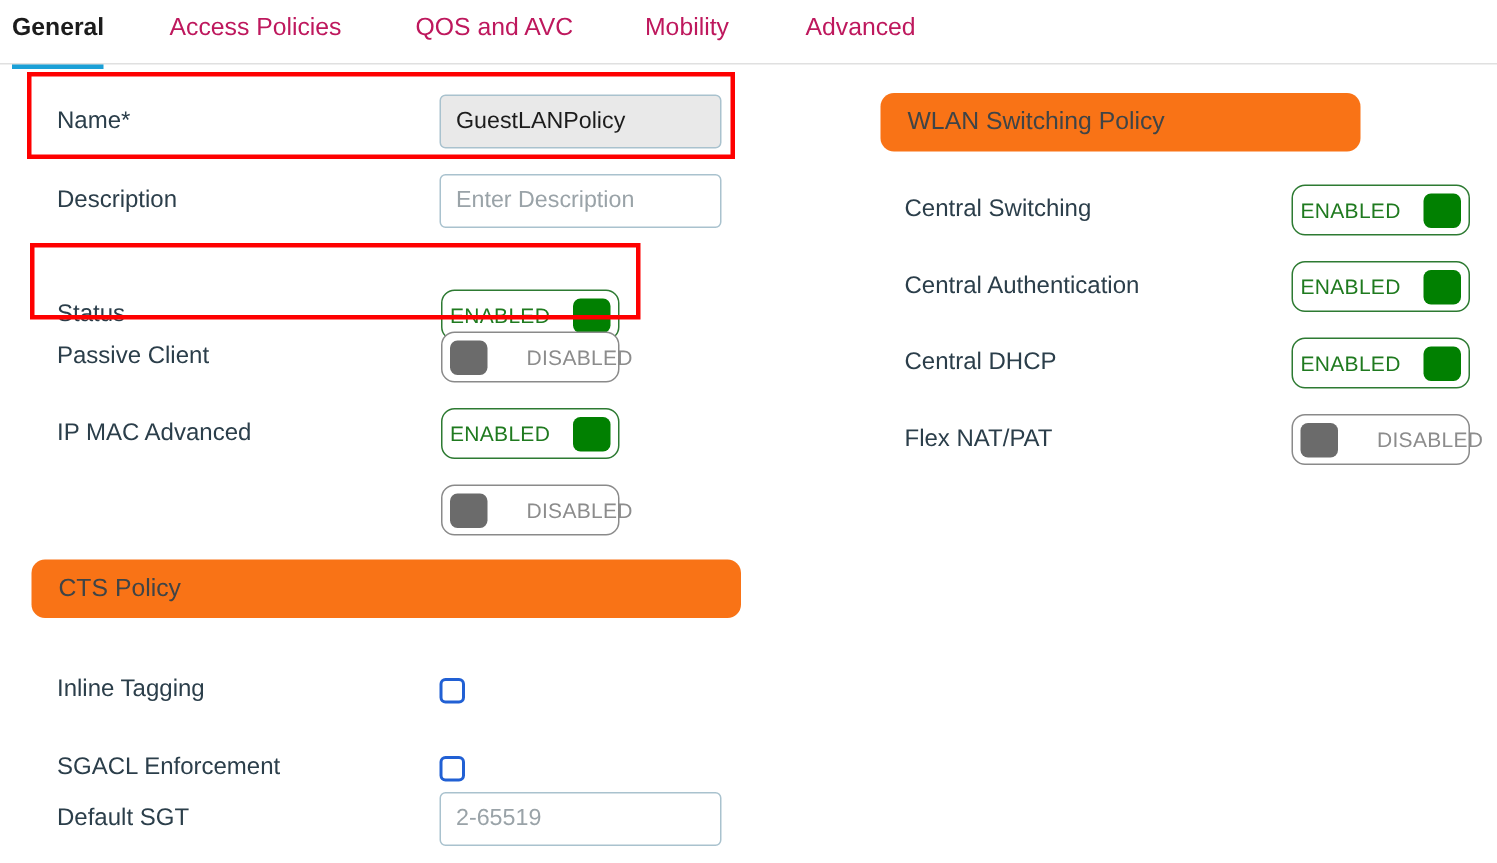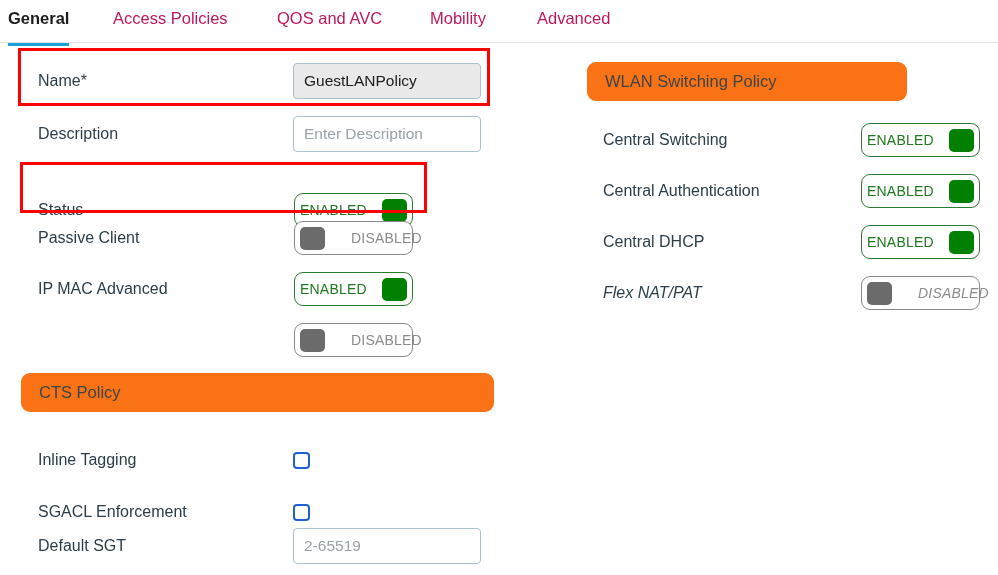--- a/index.html
+++ b/index.html
@@ -307,21 +307,21 @@
   <div class="row" style="position:absolute; left:23px; top:174px; width:390px;">
     <span class="row-label">Central DHCP</span>
     <span class="row-control" style="left:258px;">
       <span class="toggle on">
         <span class="toggle-text">ENABLED</span>
         <span class="toggle-knob"></span>
       </span>
     </span>
   </div>
 
-  <div class="row" style="position:absolute; left:23px; top:225px; width:390px;font-style:italic;">
+  <div class="row" style="position:absolute; left:23px; top:225px; width:390px;">
     <span class="row-label">Flex NAT/PAT</span>
     <span class="row-control" style="left:258px;">
       <span class="toggle off">
         <span class="toggle-knob"></span>
         <span class="toggle-text">DISABLED</span>
       </span>
     </span>
   </div>
 </div>
 

